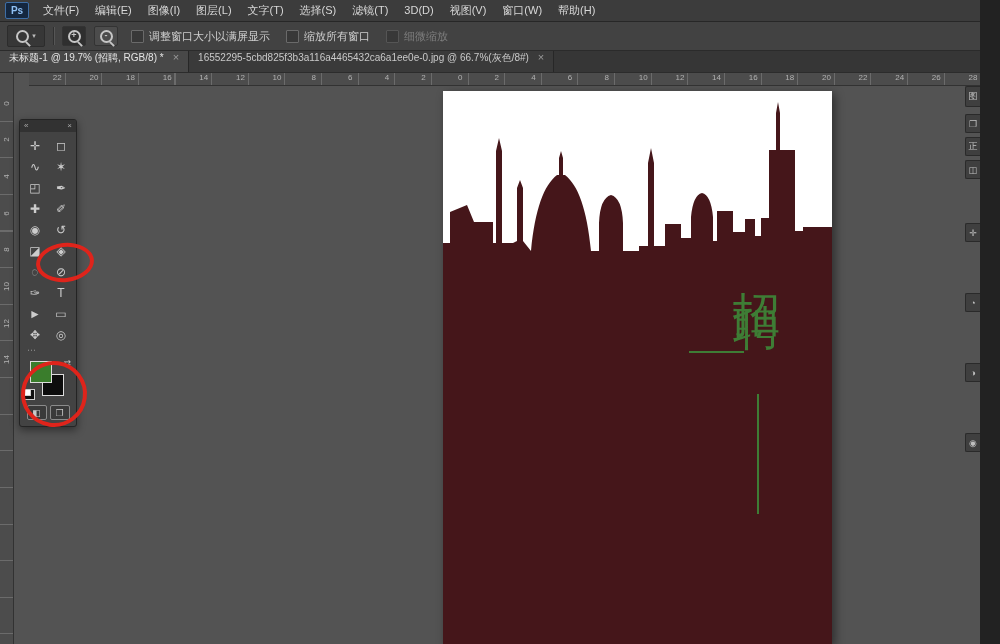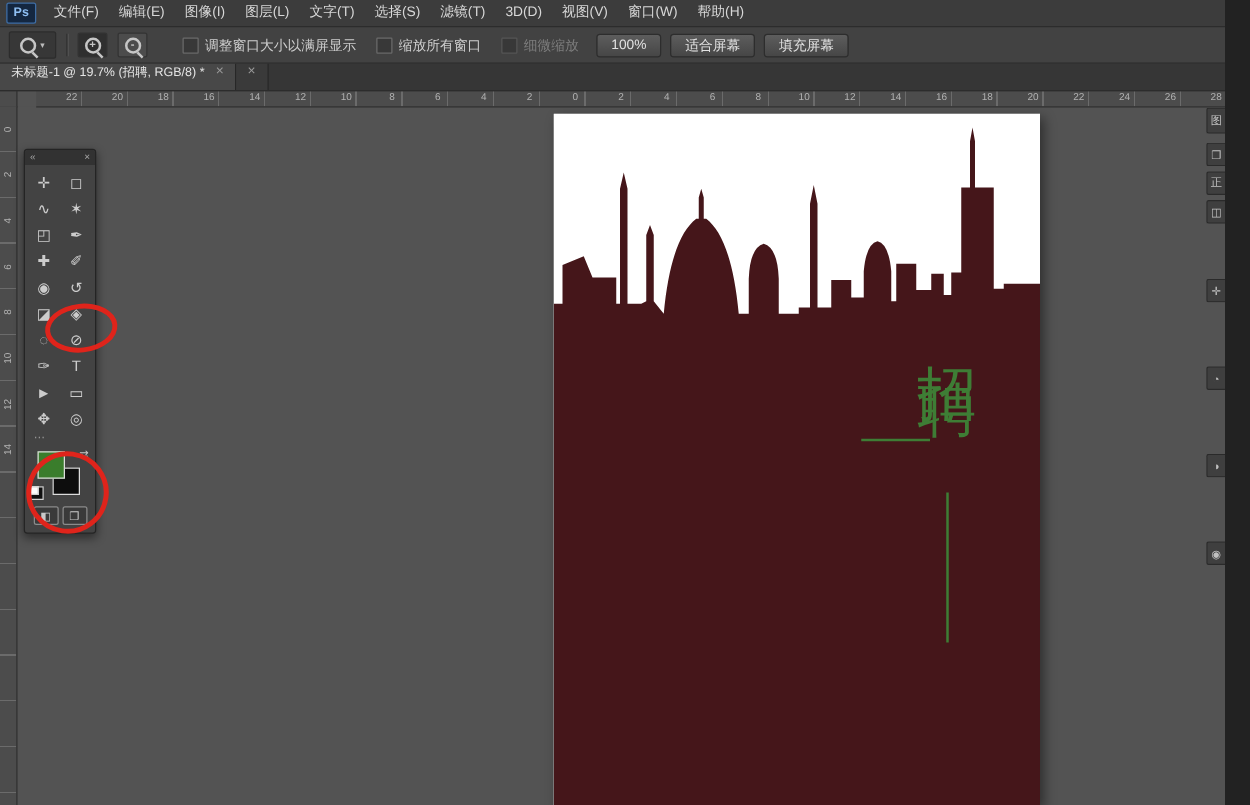--- a/index.html
+++ b/index.html
@@ -24,21 +24,21 @@
   .caret{font-size:7px;color:#bbb;}
   .sep{width:1px;height:18px;background:#303030;box-shadow:1px 0 0 #565656;}
   .zoom-btn{width:24px;height:20px;background:#4c4c4c;border:1px solid #333;border-radius:2px;
             display:flex;align-items:center;justify-content:center;padding:0;}
   .zoom-btn.pressed{background:#2f2f2f;}
   .mag{position:relative;display:inline-block;width:9px;height:9px;border:2px solid #c6c6c6;border-radius:50%;}
   .mag::after{content:"";position:absolute;right:-4px;bottom:-4px;width:6px;height:2px;
               background:#c6c6c6;transform:rotate(45deg);}
   .mag .sign{position:absolute;top:-1px;left:0;right:0;text-align:center;font-size:9px;
              line-height:9px;color:#c6c6c6;font-weight:bold;}
-  .checks{display:flex;align-items:center;gap:16px;margin-left:20px;}
+  .checks{display:flex;align-items:center;gap:16px;margin-left:5px;}
   .opt-check{display:flex;align-items:center;cursor:default;}
   .cb{width:11px;height:11px;background:#383838;border:1px solid #6a6a6a;border-radius:1px;}
   .cb-label{font-size:11px;color:#cecece;margin-left:5px;}
   .opt-check.disabled .cb-label{color:#7d7d7d;}
   .opt-check.disabled .cb{border-color:#555;}
   .opt-buttons{display:flex;align-items:center;gap:7px;margin-left:6px;}
   .px-btn{height:19px;padding:0 11px;font-size:11px;color:#e2e2e2;
           background:linear-gradient(#5d5d5d,#464646);border:1px solid #2d2d2d;border-radius:3px;}
 
   
@@ -165,35 +165,30 @@
       </label>
         <label class="opt-check">
         <span class="cb"></span>
         <span class="cb-label">缩放所有窗口</span>
       </label>
         <label class="opt-check disabled">
         <span class="cb"></span>
         <span class="cb-label">细微缩放</span>
       </label>
       </div>
-    <div class="opt-buttons">
-
-    <button class="px-btn"><span>100%</span></button>
-        <button class="px-btn"><span>适合屏幕</span></button>
-        <button class="px-btn"><span>填充屏幕</span></button>
-      </div>
   </div>
 
   <div class="tab-bar">
 
   <div class="tab active">
       <span class="tab-title">未标题-1 @ 19.7% (招聘, RGB/8) *</span>
       <span class="tab-close">×</span>
     </div>
       <div class="tab">
+      <span class="tab-title">16552295-5cbd825f3b3a116a4465432ca6a1ee0e-0.jpg @ 66.7%(灰色/8#)</span>
       <span class="tab-close">×</span>
     </div>
     </div>
 
   <div class="ruler-corner"></div>
   <div class="ruler-top">
     <div class="ruler-labels">
 
     <span class="rlabel">22</span>
         <span class="rlabel">20</span>

